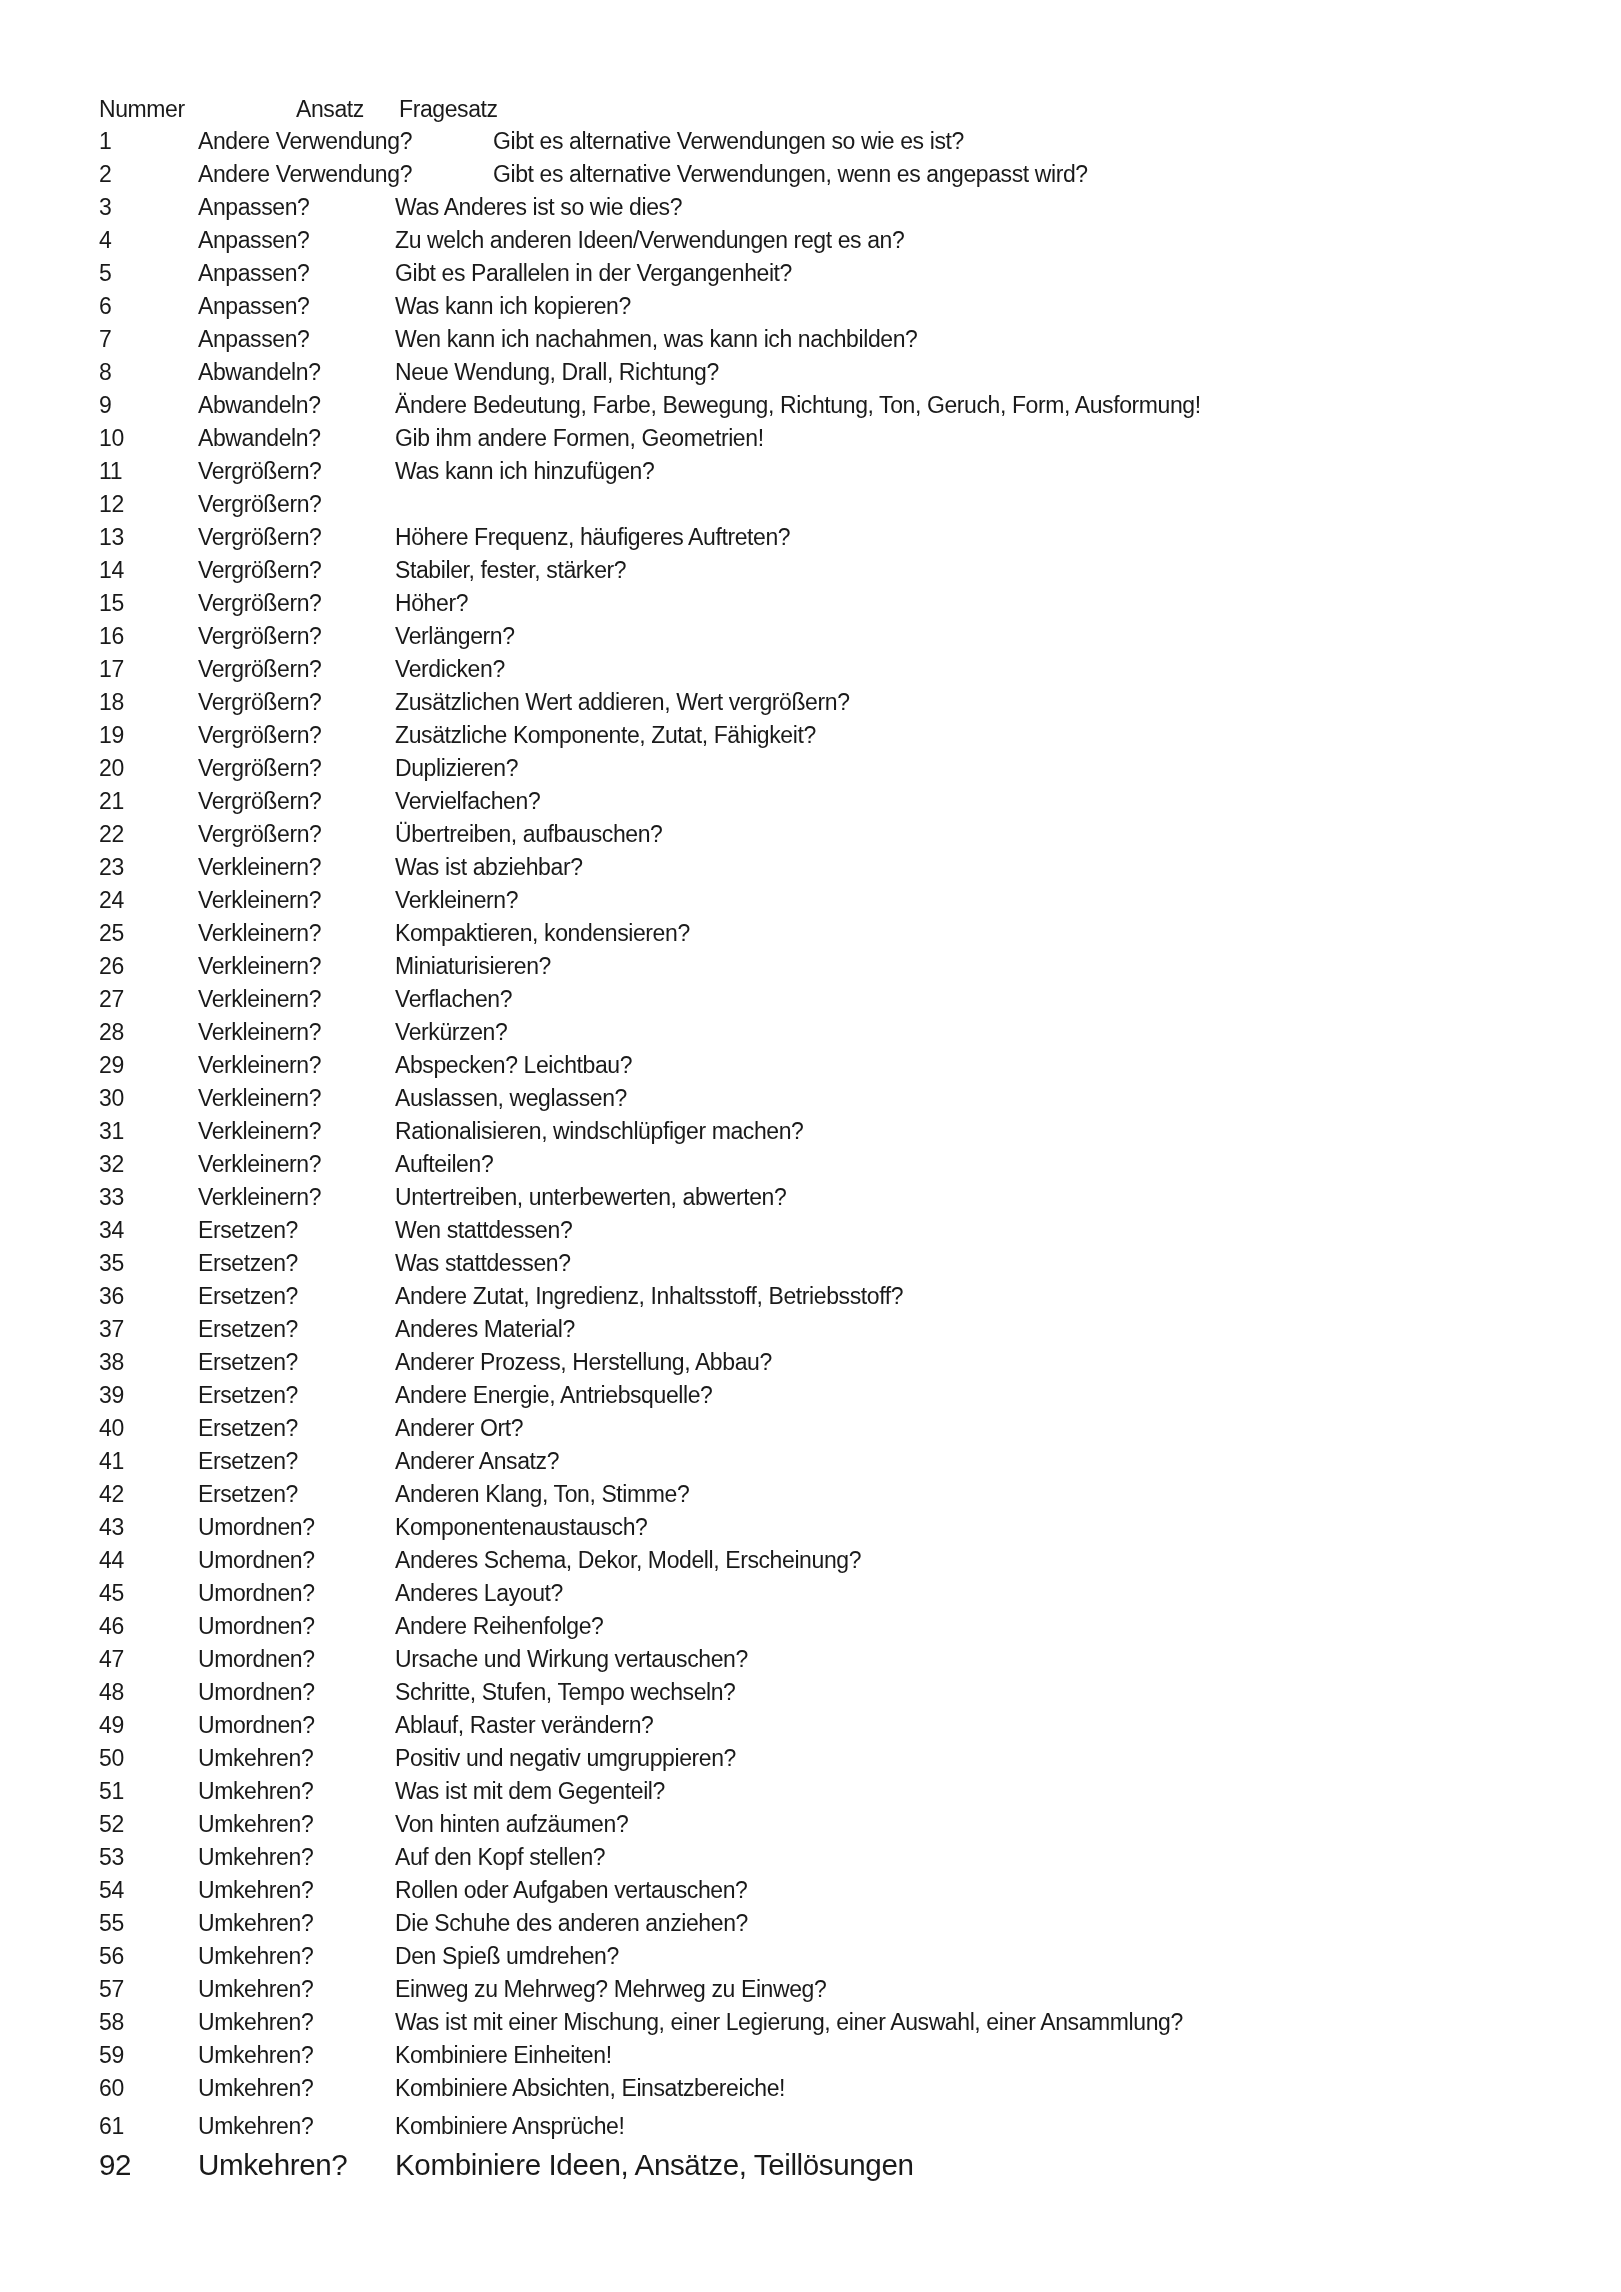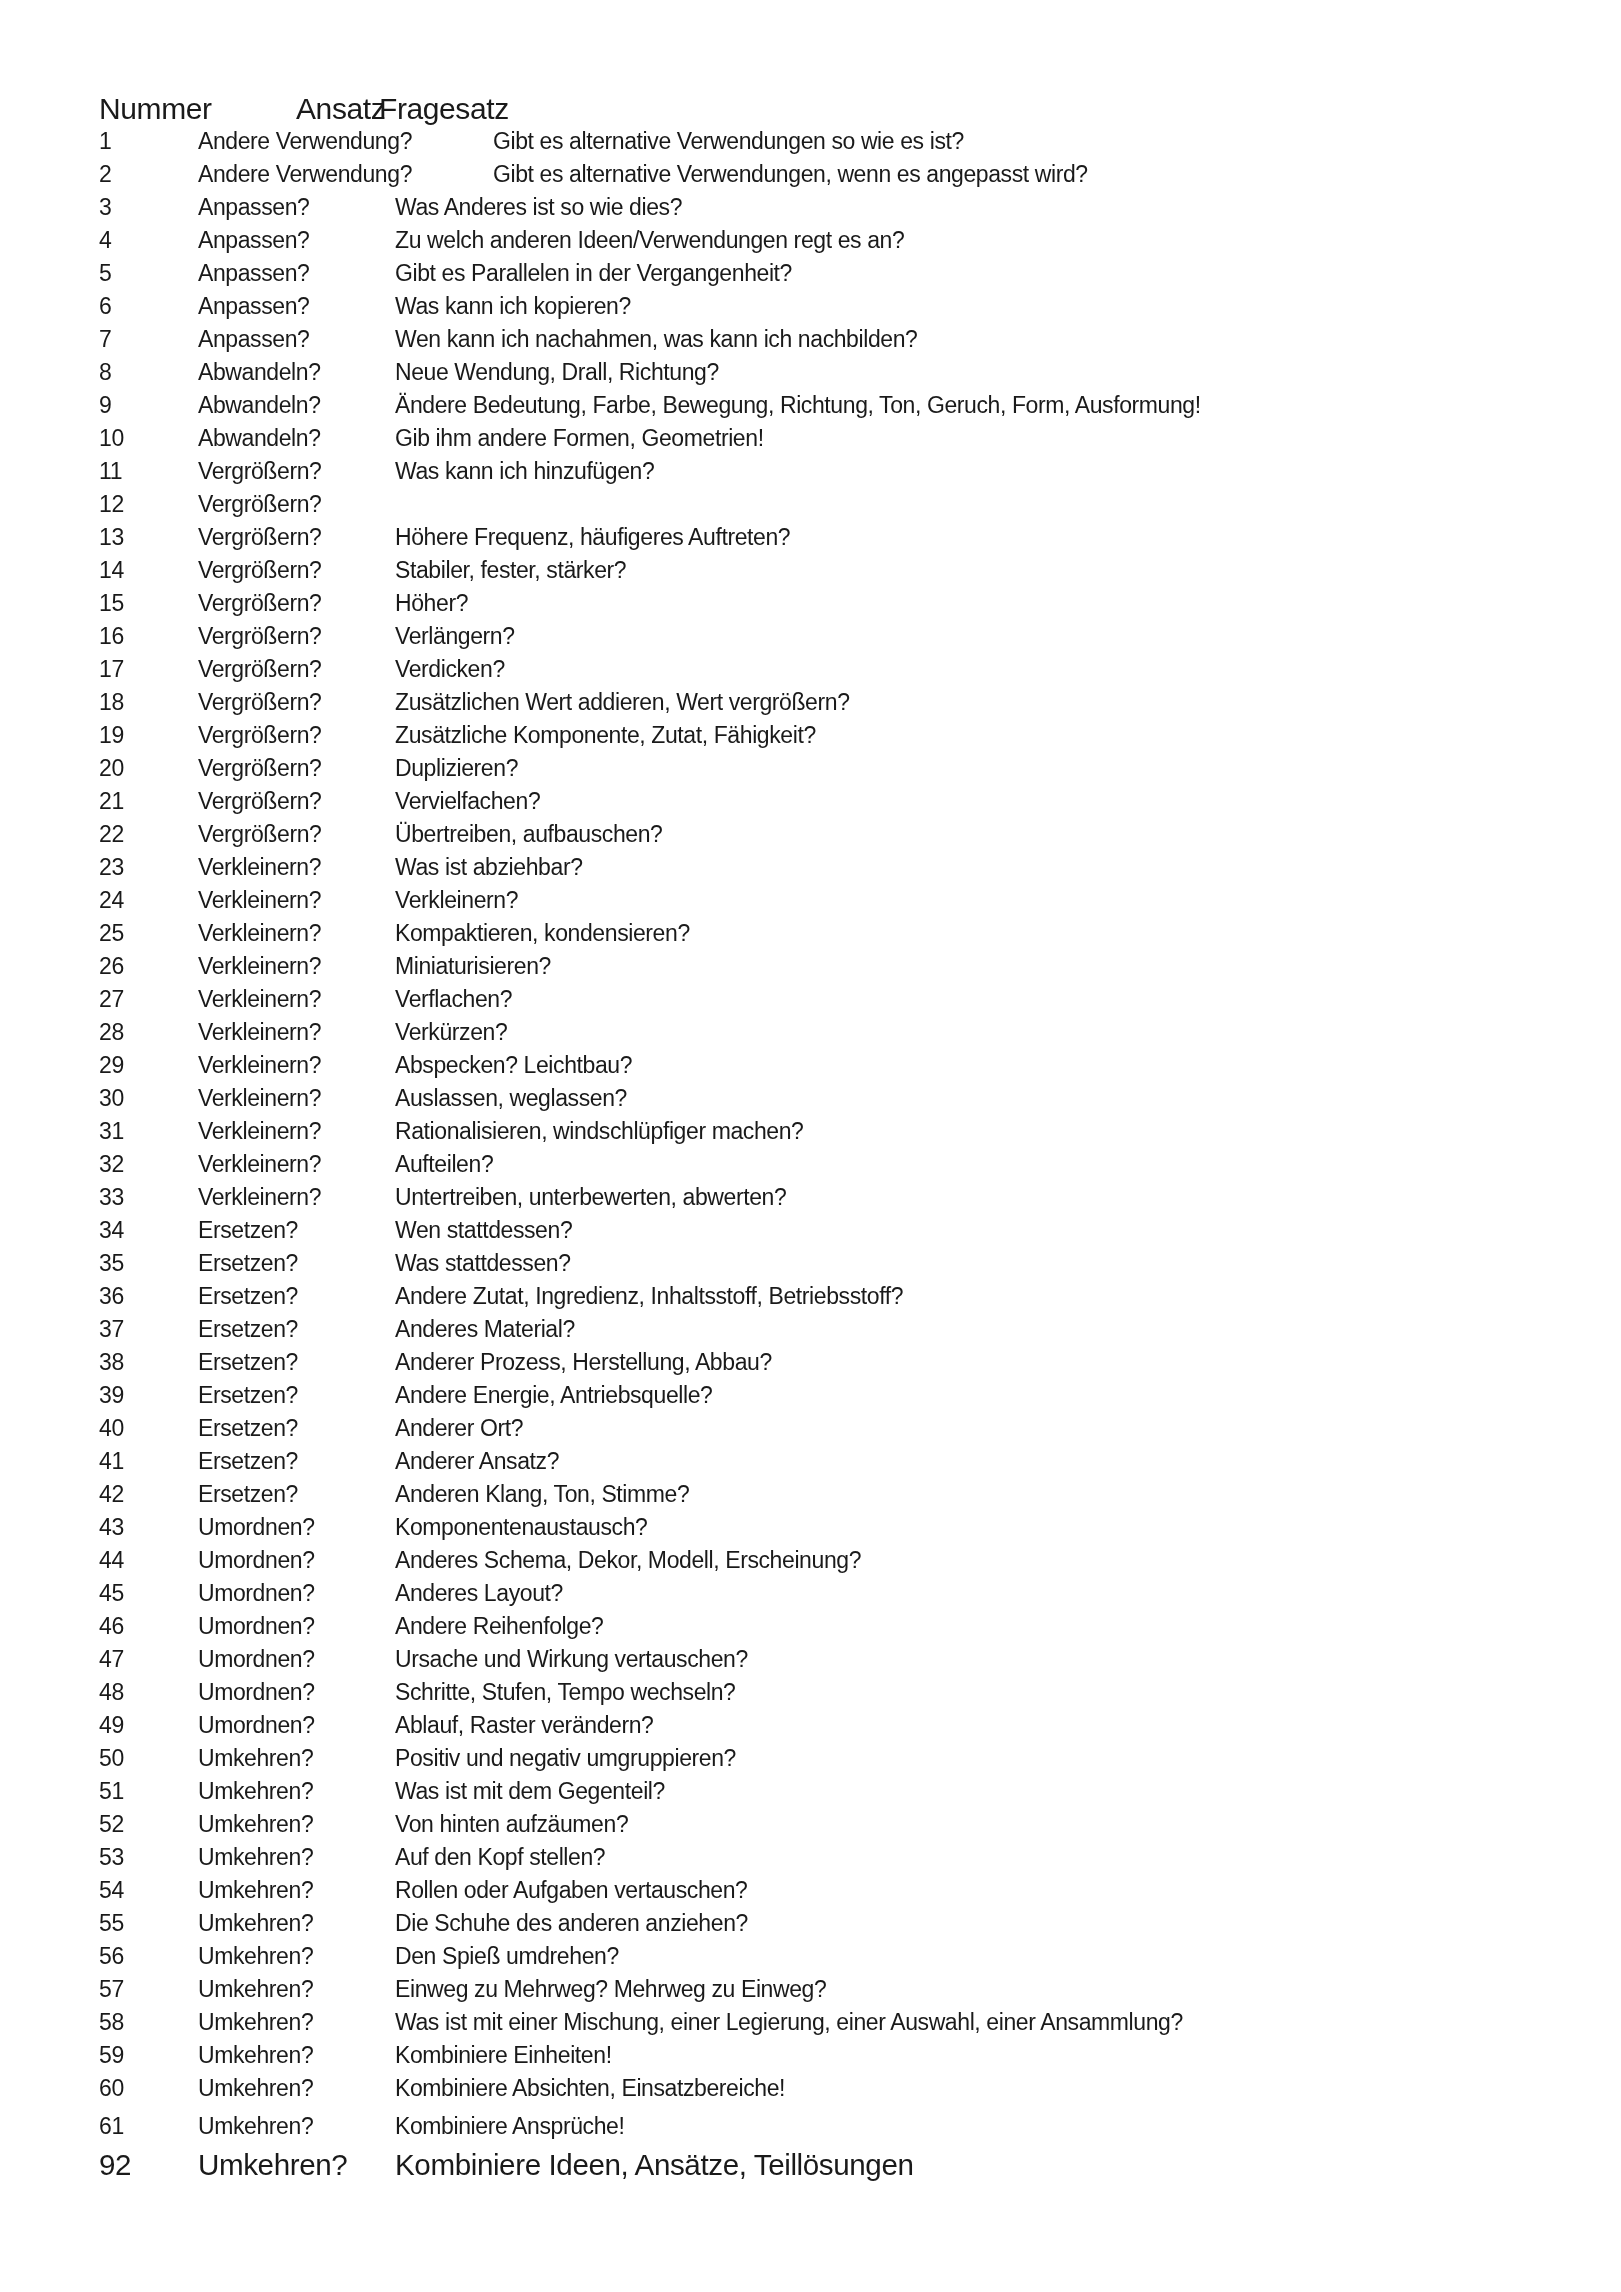--- a/index.html
+++ b/index.html
@@ -1,38 +1,38 @@
 <!DOCTYPE html>
 <html style="font-size:14.3px"><head>
 <meta charset="utf-8">
 <style>
   html, body { margin: 0; padding: 0; background: #ffffff; }
   body { width: 1621px; height: 2293px; position: relative; overflow: hidden;
          font-family: "Liberation Sans", sans-serif; color: #1a1a1a; }
   .page { position: absolute; left: 99px; top: 93px; width: 1433px; }
-  .hdr { position: relative; height: 32px; font-size: 30px; line-height: 32px; letter-spacing: -0.4px; }
+  .hdr { position: relative; height: 32px; font-size: 23px; line-height: 32px; letter-spacing: -0.4px; }
   .hdr span { position: absolute; top: 0; white-space: nowrap; }
   .rows { position: relative; }
   .row { position: relative; height: 33px; font-size: 23px; line-height: 33px; letter-spacing: -0.4px; white-space: nowrap; }
   .row span { position: absolute; top: 0; }
   .c1 { left: 0; }
   .c2 { left: 99px; }
   .c3 { left: 296px; }
   .c3w { left: 394px; }
   .row.r61 { margin-top: 5.4px; text-align: right; }
   .row.big { height: 39px; line-height: 39px; font-size: 29.6px; margin-top: 1.8px; }
 </style>
 </head>
 <body>
 
 <div class="page">
   <div class="hdr">
     <span style="left:0">Nummer</span>
     <span style="left:197px">Ansatz</span>
-    <span style="left:280px">Fragesatz</span>
+    <span style="left:300px">Fragesatz</span>
   </div>
   <div class="rows" id="rows">
       <div class="row">
         <span class="c1">1</span>
         <span class="c2">Andere Verwendung?</span>
         <span class="c3w">Gibt es alternative Verwendungen so wie es ist?</span>
       </div>
       <div class="row">
         <span class="c1">2</span>
         <span class="c2">Andere Verwendung?</span>

